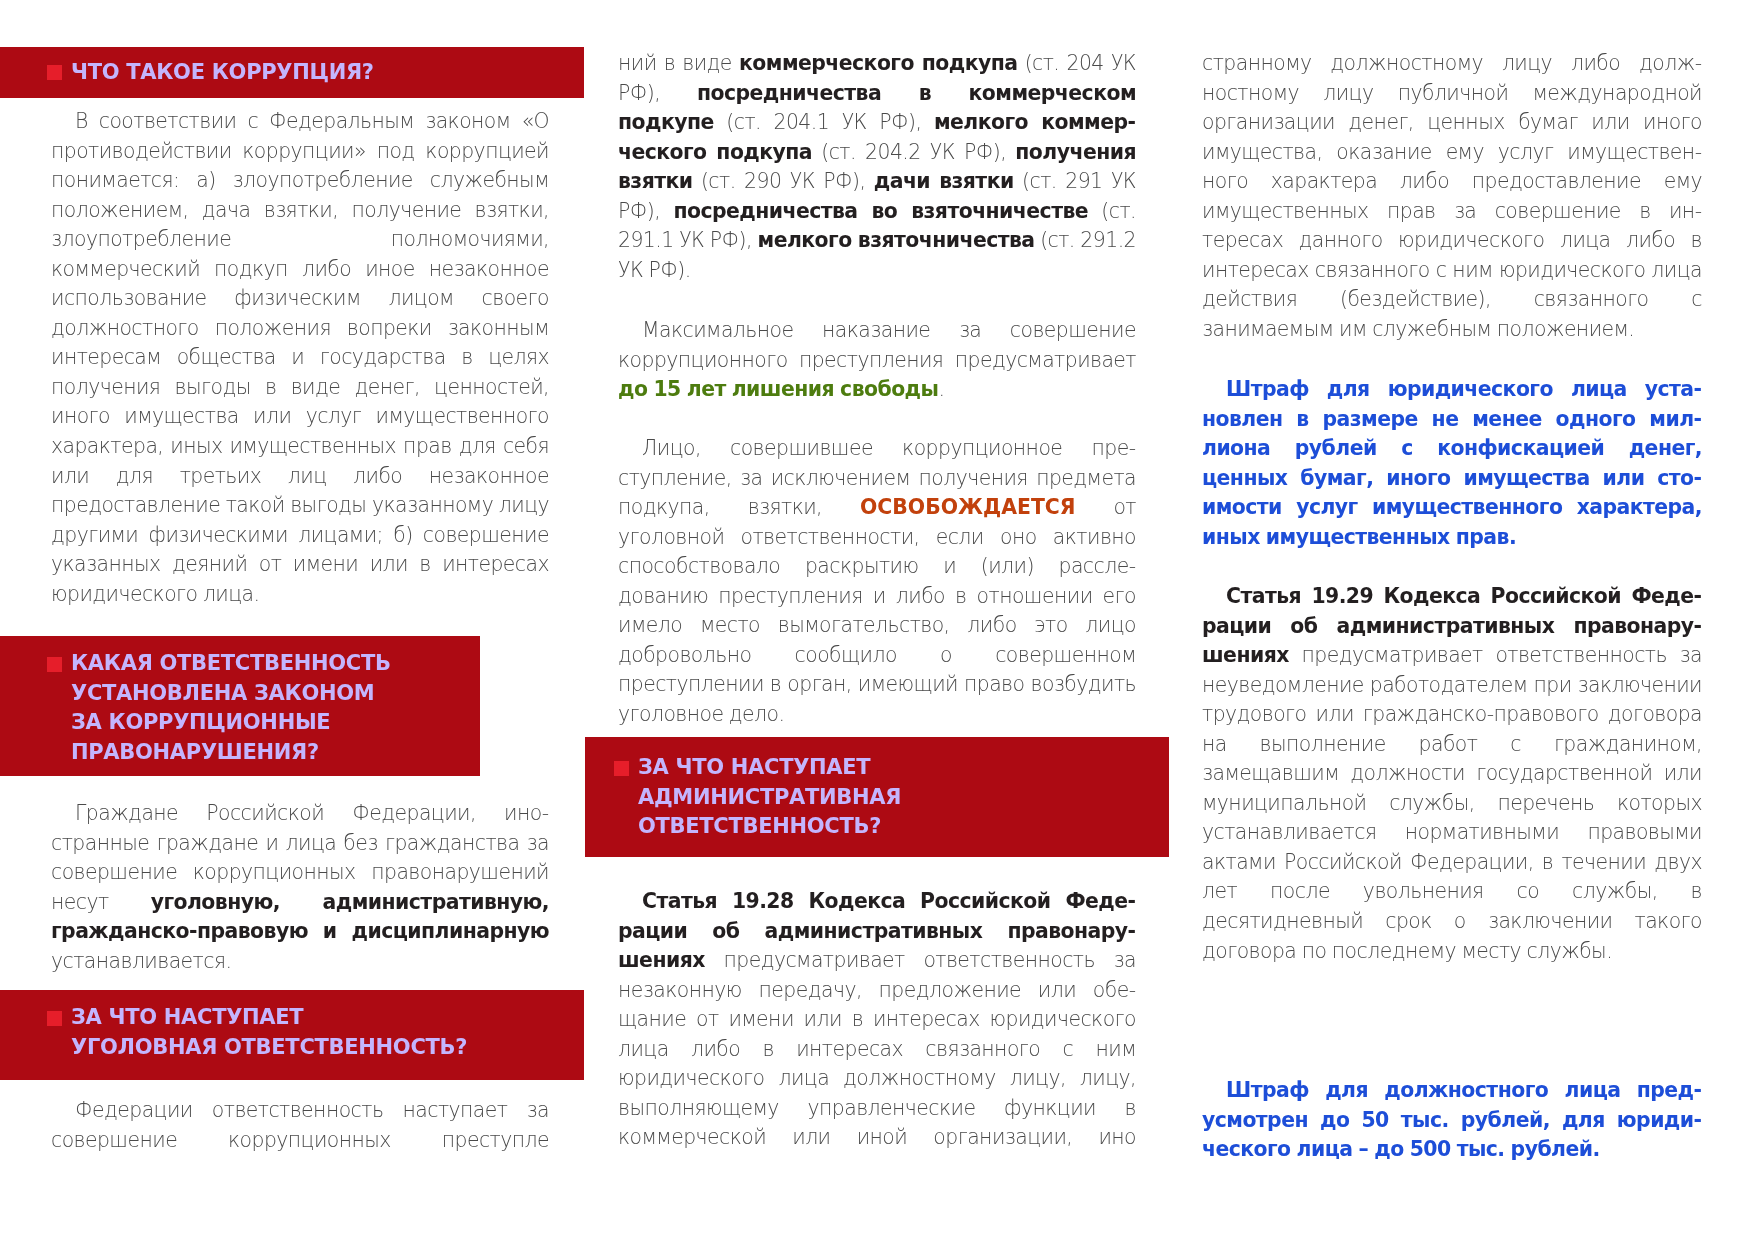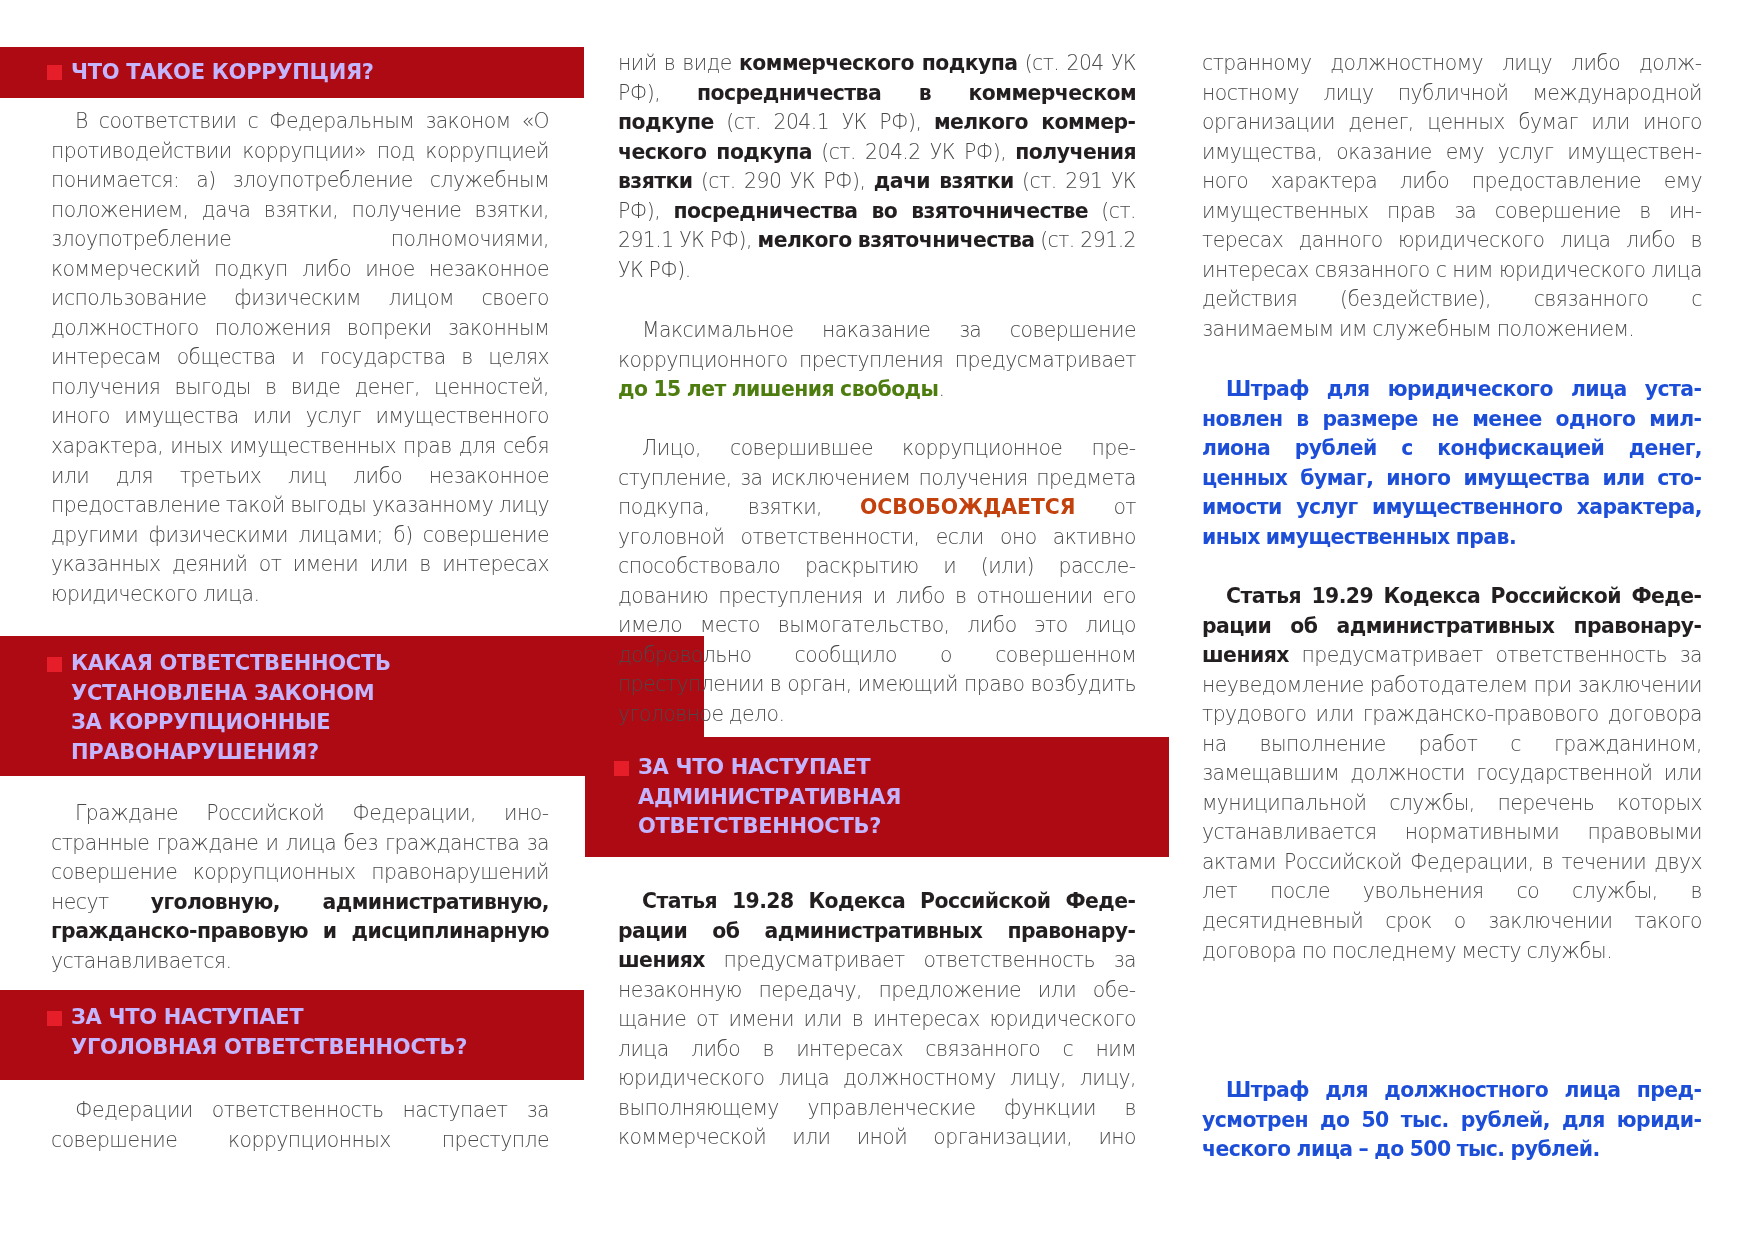--- a/index.html
+++ b/index.html
@@ -26,21 +26,21 @@
 <div>
   <div class="hdr" style="left:0; top:47px; width:584px; height:51px;">
     <span class="bul" style="left:47px; top:18px;"></span>
     <span class="ht" style="left:71px; top:11px;">ЧТО ТАКОЕ КОРРУПЦИЯ?</span>
   </div>
 
   <div class="txt" style="left:47px; top:103px; width:506px;">
     <p>В соответствии с Федеральным законом «О противодействии коррупции» под кор­рупцией понимается: а) злоупотребление служебным положением, дача взятки, полу­чение взятки, злоупотребление полномочи­ями, коммерческий подкуп либо иное неза­конное использование физическим лицом своего должностного положения вопреки законным интересам общества и государ­ства в целях получения выгоды в виде денег, ценностей, иного имущества или услуг иму­щественного характера, иных имуществен­ных прав для себя или для третьих лиц либо незаконное предоставление такой выгоды указанному лицу другими физическими ли­цами; б) совершение указанных деяний от имени или в интересах юридического лица.</p>
   </div>
 
-  <div class="hdr" style="left:0; top:636px; width:704px; height:140px;">
+  <div class="hdr" style="left:0; top:636px; width:480px; height:140px;">
     <span class="bul" style="left:47px; top:21px;"></span>
     <span class="ht" style="left:71px; top:13px;">КАКАЯ ОТВЕТСТВЕННОСТЬ
 УСТАНОВЛЕНА ЗАКОНОМ
 ЗА КОРРУПЦИОННЫЕ
 ПРАВОНАРУШЕНИЯ?</span>
   </div>
 
   <div class="txt" style="left:47px; top:795px; width:506px;">
     <p><span>Граждане Российской Федерации, ино­странные граждане и лица без гражданства за совершение коррупционных правонару­шений несут </span><span class="b">уголовную, административ­ную, гражданско-правовую и дисципли­нарную</span><span> устанавливается.</span></p>
   </div>

